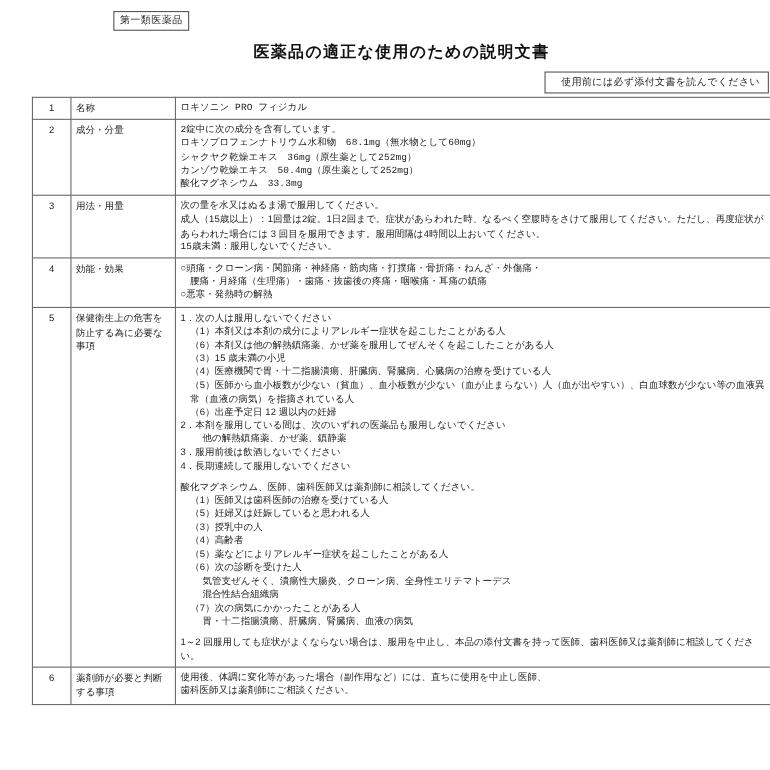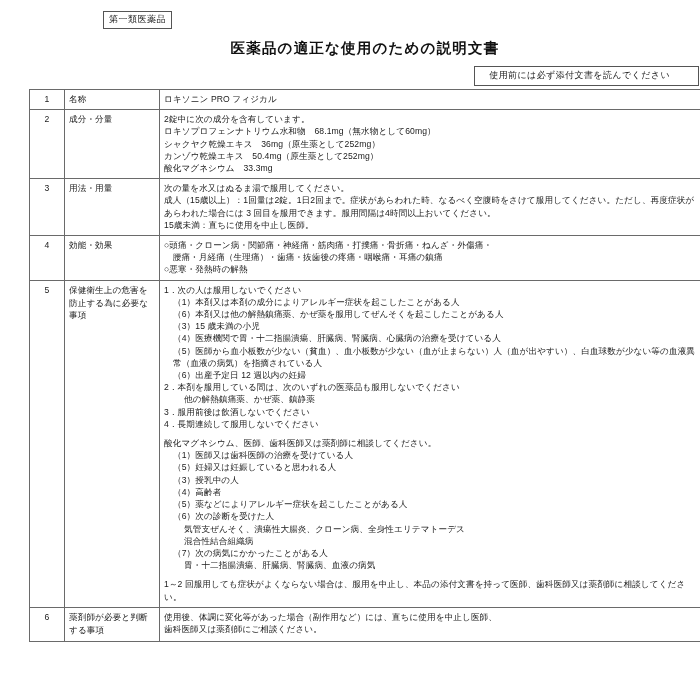--- a/index.html
+++ b/index.html
@@ -42,21 +42,21 @@
   .notice-row {
     display: flex;
     justify-content: flex-end;
     margin-bottom: 3px;
     padding-right: 2px;
   }
   .notice-box {
     border: 1px solid #555;
     font-size: 9px;
     line-height: 1;
-    padding: 4px 28px 5px 14px;
+    padding: 4px 7px 5px 14px;
     letter-spacing: 0.4px;
   }
   table.maintable {
     width: 100%;
     border-collapse: collapse;
     table-layout: fixed;
   }
   table.maintable td {
     border: 1px solid #6a6a6a;
     vertical-align: top;
@@ -71,20 +71,21 @@
   }
   td.c-label {
     width: 86px;
   }
   td.c-body {
     width: auto;
   }
   .ln {
     display: block;
     white-space: pre;
+    font-family: Liberation Mono, monospace;
   }
   .ind1 { padding-left: 9px; }
   .ind2 { padding-left: 20px; }
   .gap { height: 7px; }
   .label-wrap {
     display: block;
     white-space: pre-line;
     line-height: 1.5;
     font-family: Liberation Serif, serif;
   }
@@ -125,21 +126,21 @@
           <span class="ln">酸化マグネシウム　33.3mg</span>
         </td>
       </tr>
 
       <tr>
         <td class="c-num">3</td>
         <td class="c-label">用法・用量</td>
         <td class="c-body">
           <span class="ln">次の量を水又はぬるま湯で服用してください。</span>
           <span style="display:block;">成人（15歳以上）：1回量は2錠。1日2回まで。症状があらわれた時、なるべく空腹時をさけて服用してください。ただし、再度症状があらわれた場合には 3 回目を服用できます。服用間隔は4時間以上おいてください。</span>
-          <span class="ln">15歳未満：直ちに使用を中止し医師。</span>
+          <span class="ln">15歳未満：服用しないでください。</span>
         </td>
       </tr>
 
       <tr>
         <td class="c-num">4</td>
         <td class="c-label">効能・効果</td>
         <td class="c-body">
           <span class="ln">○頭痛・クローン病・関節痛・神経痛・筋肉痛・打撲痛・骨折痛・ねんざ・外傷痛・</span>
           <span class="ln">　腰痛・月経痛（生理痛）・歯痛・抜歯後の疼痛・咽喉痛・耳痛の鎮痛</span>
           <span class="ln">○悪寒・発熱時の解熱</span>

